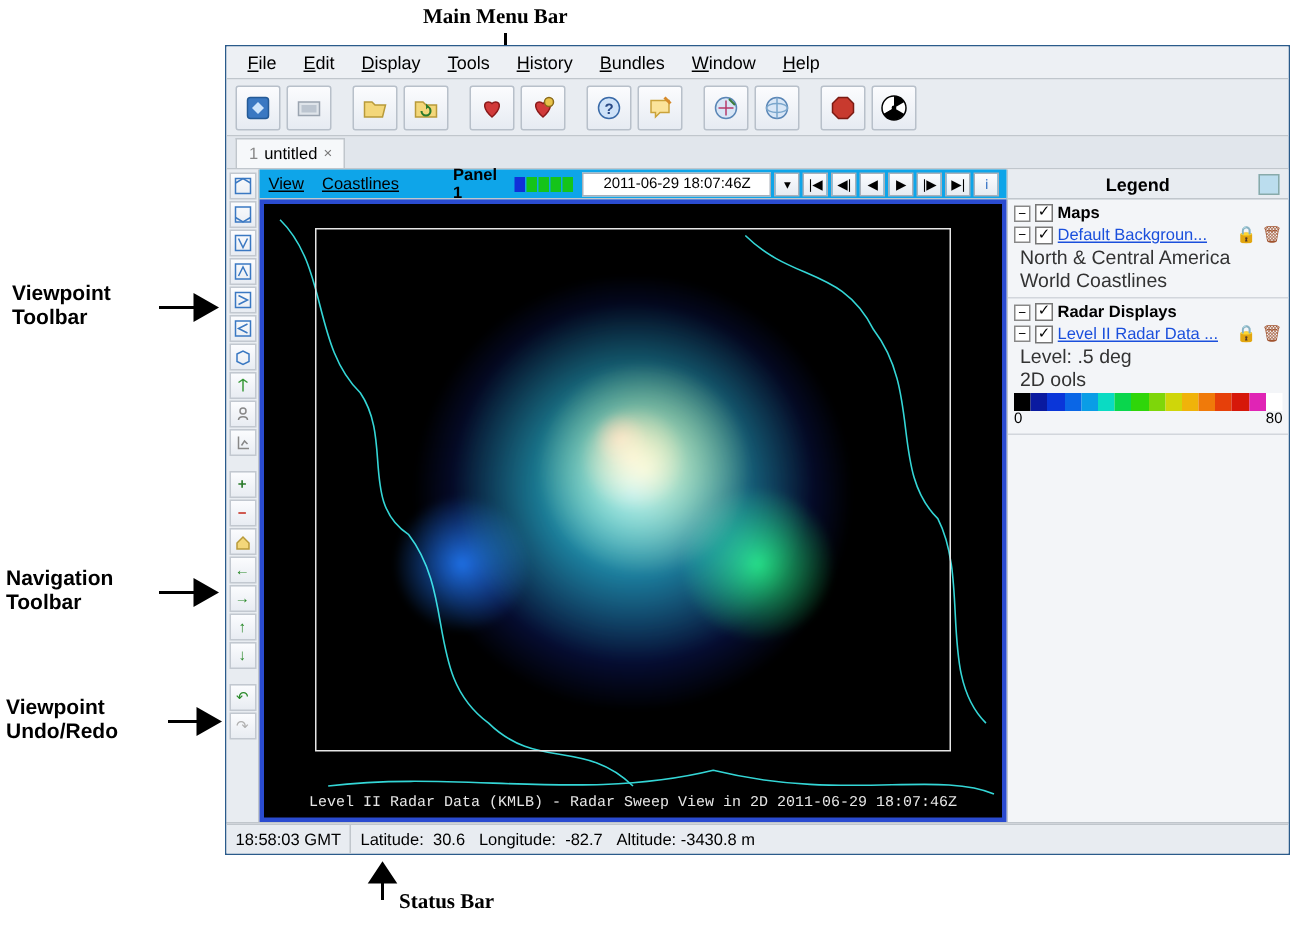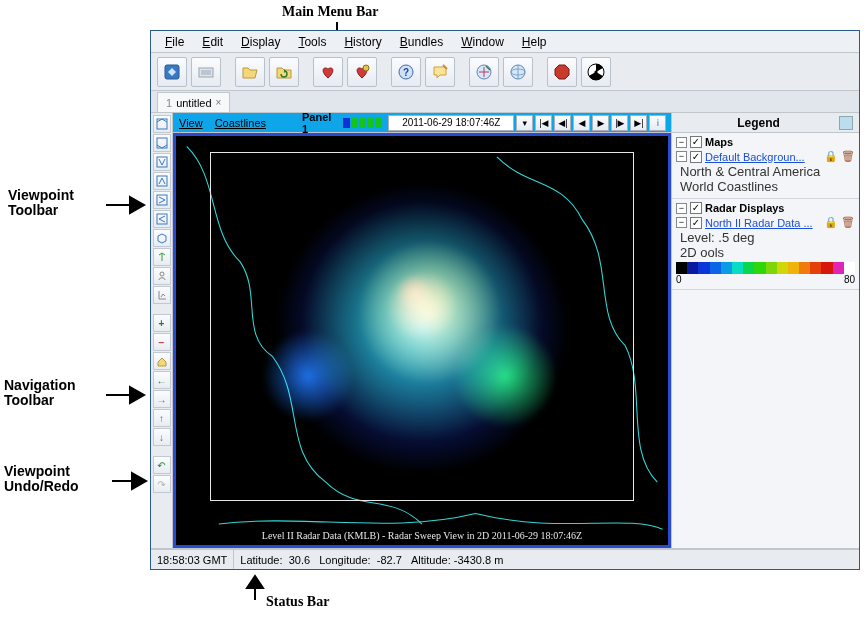--- a/index.html
+++ b/index.html
@@ -54,21 +54,21 @@
   .time-controls { display: flex; align-items: center; gap: 2px; margin-left: auto; }
   .frame-boxes { display: flex; gap: 1px; margin-right: 4px; }
   .frame-box { width: 7px; height: 10px; }
   .time-readout { width: 126px; height: 16px; background: #fff; border: 1px solid #a8b0ba; font-size: 10px; padding: 0 2px; display: flex; align-items: center; justify-content: center; }
   .tc-btn { width: 17px; height: 16px; border: 1px solid #a8b0ba; background: linear-gradient(#fbfcfe,#e6ebf2); display: flex; align-items: center; justify-content: center; cursor: pointer; font-size: 9px; }
 
   
   .viewport { flex: 1; background: #2a4bd0; padding: 3px; position: relative; }
   .scene { position: absolute; left: 3px; right: 3px; top: 3px; bottom: 3px; background: #000; overflow: hidden; }
   .scene-border { position: absolute; left: 34px; top: 16px; right: 34px; bottom: 44px; border: 1px solid #e6e6e6; }
-  .scene-caption { position: absolute; bottom: 4px; left: 0; right: 0; text-align: center; color: #e6e6e6; font-size: 10px; font-family: Liberation Serif, serif; }
+  .scene-caption { position: absolute; bottom: 4px; left: 0; right: 0; text-align: center; color: #e6e6e6; font-size: 10px; font-family: Liberation Mono, monospace; }
 
   
   .radar { position: absolute; left: 10%; top: 8%; width: 80%; height: 78%; pointer-events: none; }
   .radar-layer { position: absolute; border-radius: 50%; filter: blur(2px); mix-blend-mode: screen; }
 
   
   .coast { position: absolute; inset: 0; }
   .coast svg { width: 100%; height: 100%; }
 
   
@@ -450,21 +450,21 @@
 
       <div class="leg-section">
         <div class="leg-row">
           <div class="leg-toggle">−</div>
           <div class="leg-check">✓</div>
           <b>Radar Displays</b>
         </div>
         <div class="leg-row">
           <div class="leg-toggle">−</div>
           <div class="leg-check">✓</div>
-          <span class="leg-link" style="flex:1;">North II Radar Data ...</span>
+          <span class="leg-link" style="flex:1;">Level II Radar Data ...</span>
           <span class="leg-lock">🔒</span>
           <span class="leg-trash">🗑</span>
         </div>
         <div class="leg-sub">Level: .5 deg</div>
         <div class="leg-sub">2D ools</div>
         <div class="colorbar" id="colorbar">
             <div style="background: rgb(0, 0, 0);"></div>
             <div style="background: rgb(10, 26, 160);"></div>
             <div style="background: rgb(10, 54, 217);"></div>
             <div style="background: rgb(10, 102, 230);"></div>

